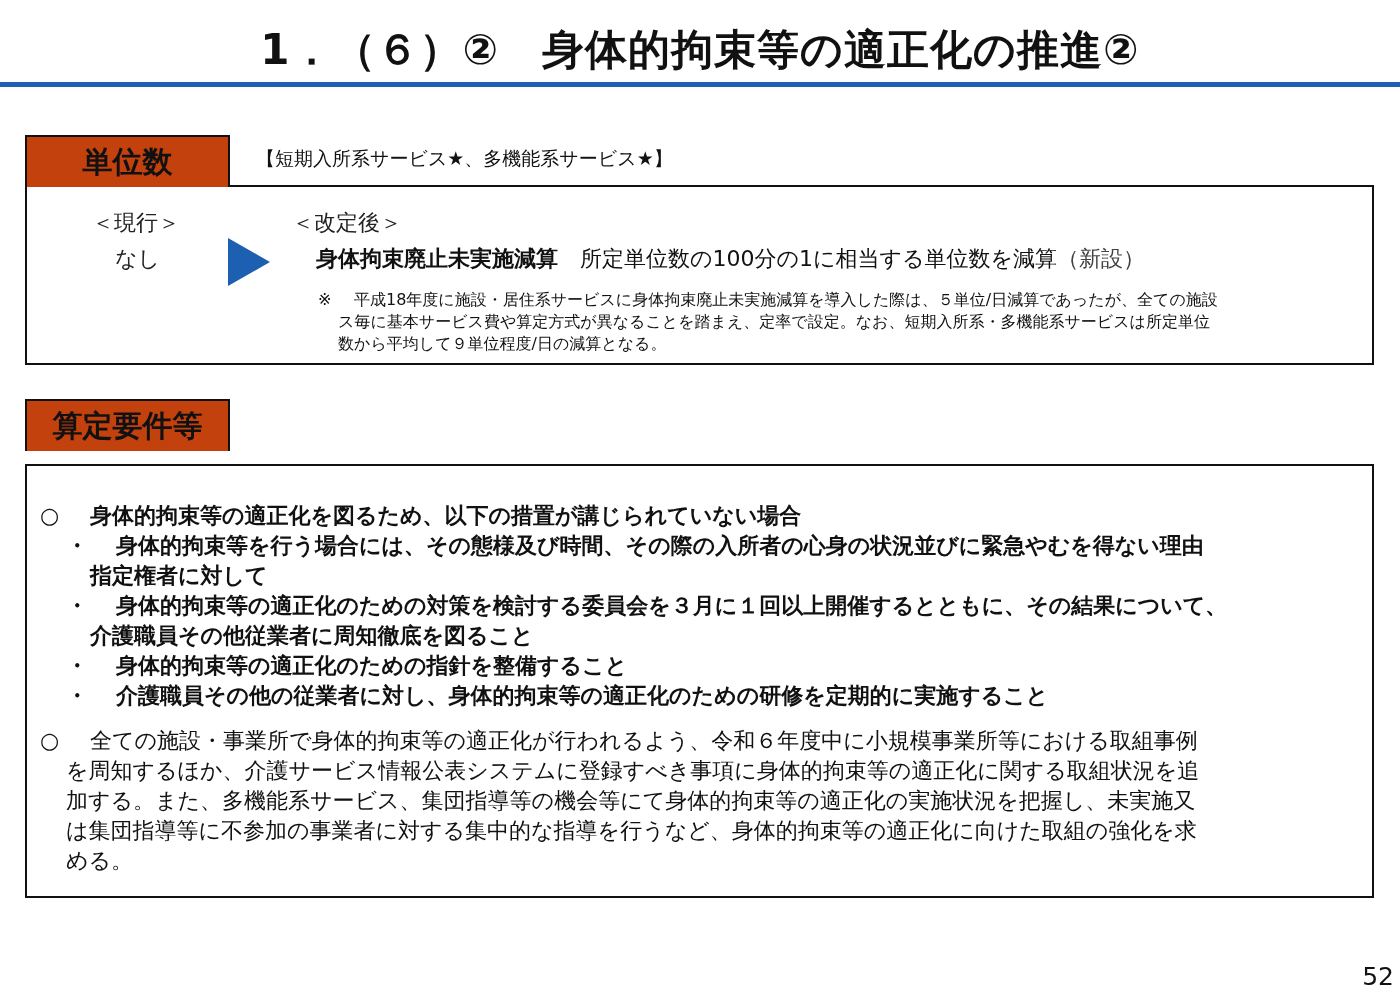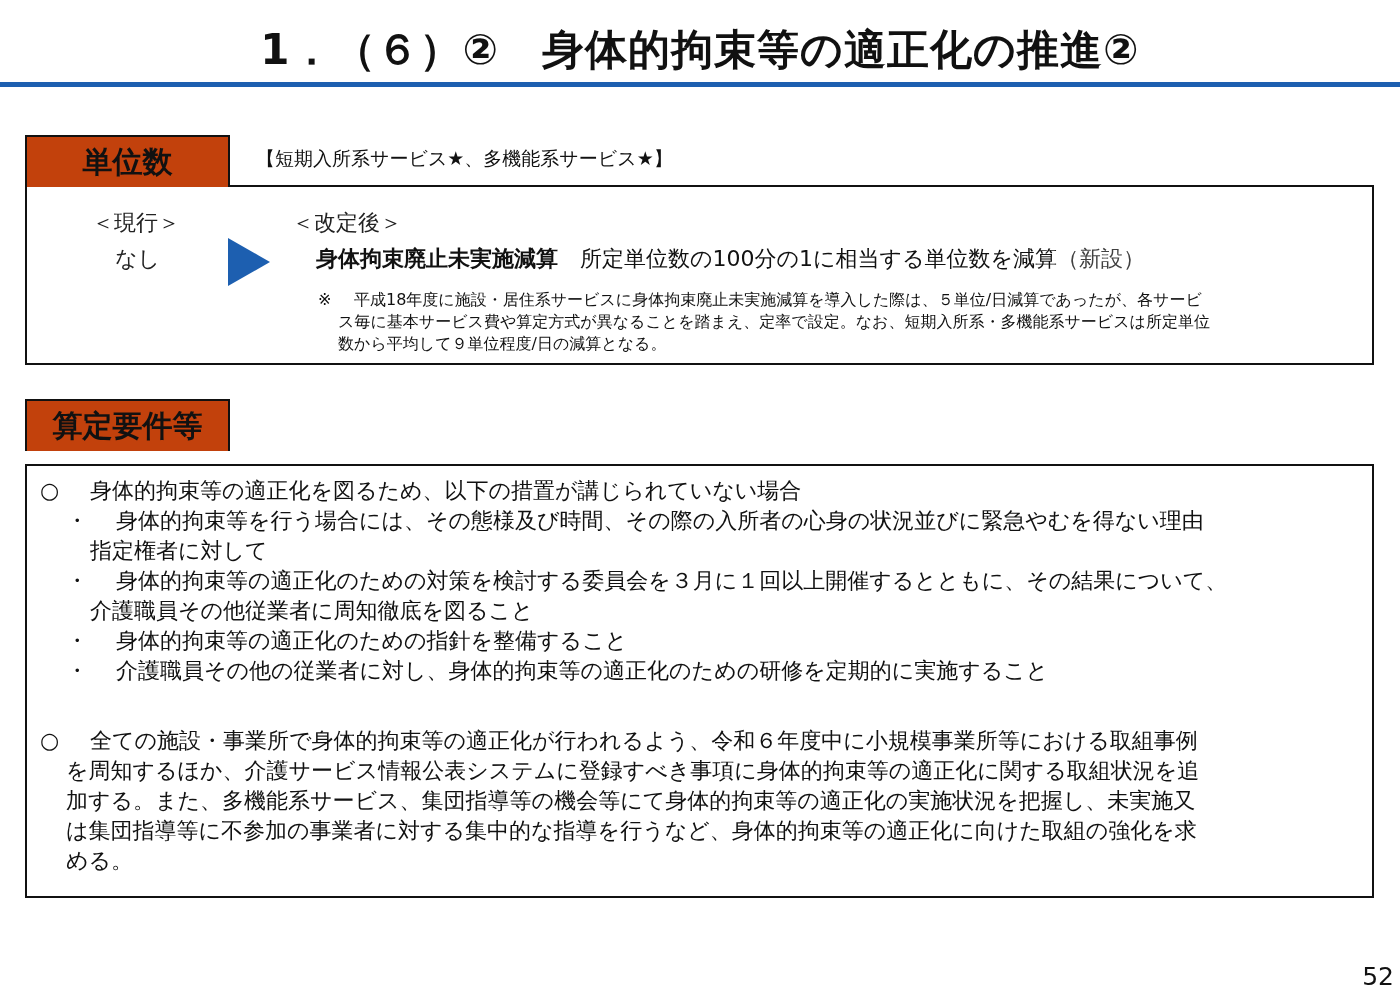--- a/index.html
+++ b/index.html
@@ -28,21 +28,21 @@
            border-left:42px solid #1d5fb0; }
   .main-line { position:absolute; left:316px; top:244px; font-size:22px; white-space:nowrap; }
   .main-line .bold { font-weight:bold; }
   .main-line .new { color:#404040; }
   .note { position:absolute; left:318px; top:289px; width:1030px; font-size:16px; line-height:22px; color:#111; }
   .note .mark { display:inline-block; width:36px; }
   .note .cont { padding-left:20px; }
 
   .req { position:absolute; left:40px; width:1320px; font-size:22px; line-height:30px; color:#111; }
   .req p { margin:0; }
-  .r1 { top:476px; }
+  .r1 { top:501px;font-weight:bold; }
   .r2 { top:726px; }
   .circ { display:inline-block; width:50px; }
   .bul { display:inline-block; width:50px; padding-left:28px; box-sizing:content-box; }
   .indent1 { padding-left:26px; }
   .indent2 { padding-left:50px; }
 
   .page-num { position:absolute; right:6px; top:962px; font-size:25px; color:#111; }
 </style>
 </head>
 <body>
@@ -57,21 +57,21 @@
 <div class="lbl current-label">＜現行＞</div>
 <div class="lbl current-value" style="left:115px;top:244px;">なし</div>
 <div class="arrow"></div>
 <div class="lbl revised-label">＜改定後＞</div>
 
 <div class="main-line">
   <span class="bold">身体拘束廃止未実施減算</span><span>　</span><span>所定単位数の100分の1に相当する単位数を減算</span><span class="new">（新設）</span>
 </div>
 
 <div class="note">
-  <div><span class="mark">※</span><span>平成18年度に施設・居住系サービスに身体拘束廃止未実施減算を導入した際は、５単位/日減算であったが、各サービ</span></div>
+  <div><span class="mark">※</span><span>平成18年度に施設・居住系サービスに身体拘束廃止未実施減算を導入した際は、５単位/日減算であったが、全ての施設</span></div>
   <div class="cont">ス毎に基本サービス費や算定方式が異なることを踏まえ、定率で設定。なお、短期入所系・多機能系サービスは所定単位</div>
   <div class="cont">数から平均して９単位程度/日の減算となる。</div>
 </div>
 
 <div class="box box2"></div>
 <div class="tab tab2">算定要件等</div>
 
 <div class="req r1">
   <p><span class="circ">○</span><span>身体的拘束等の適正化を図るため、以下の措置が講じられていない場合</span></p>
   <p class="indent1"><span class="bul" style="padding-left:0;width:50px;">・</span><span>身体的拘束等を行う場合には、その態様及び時間、その際の入所者の心身の状況並びに緊急やむを得ない理由</span></p>

